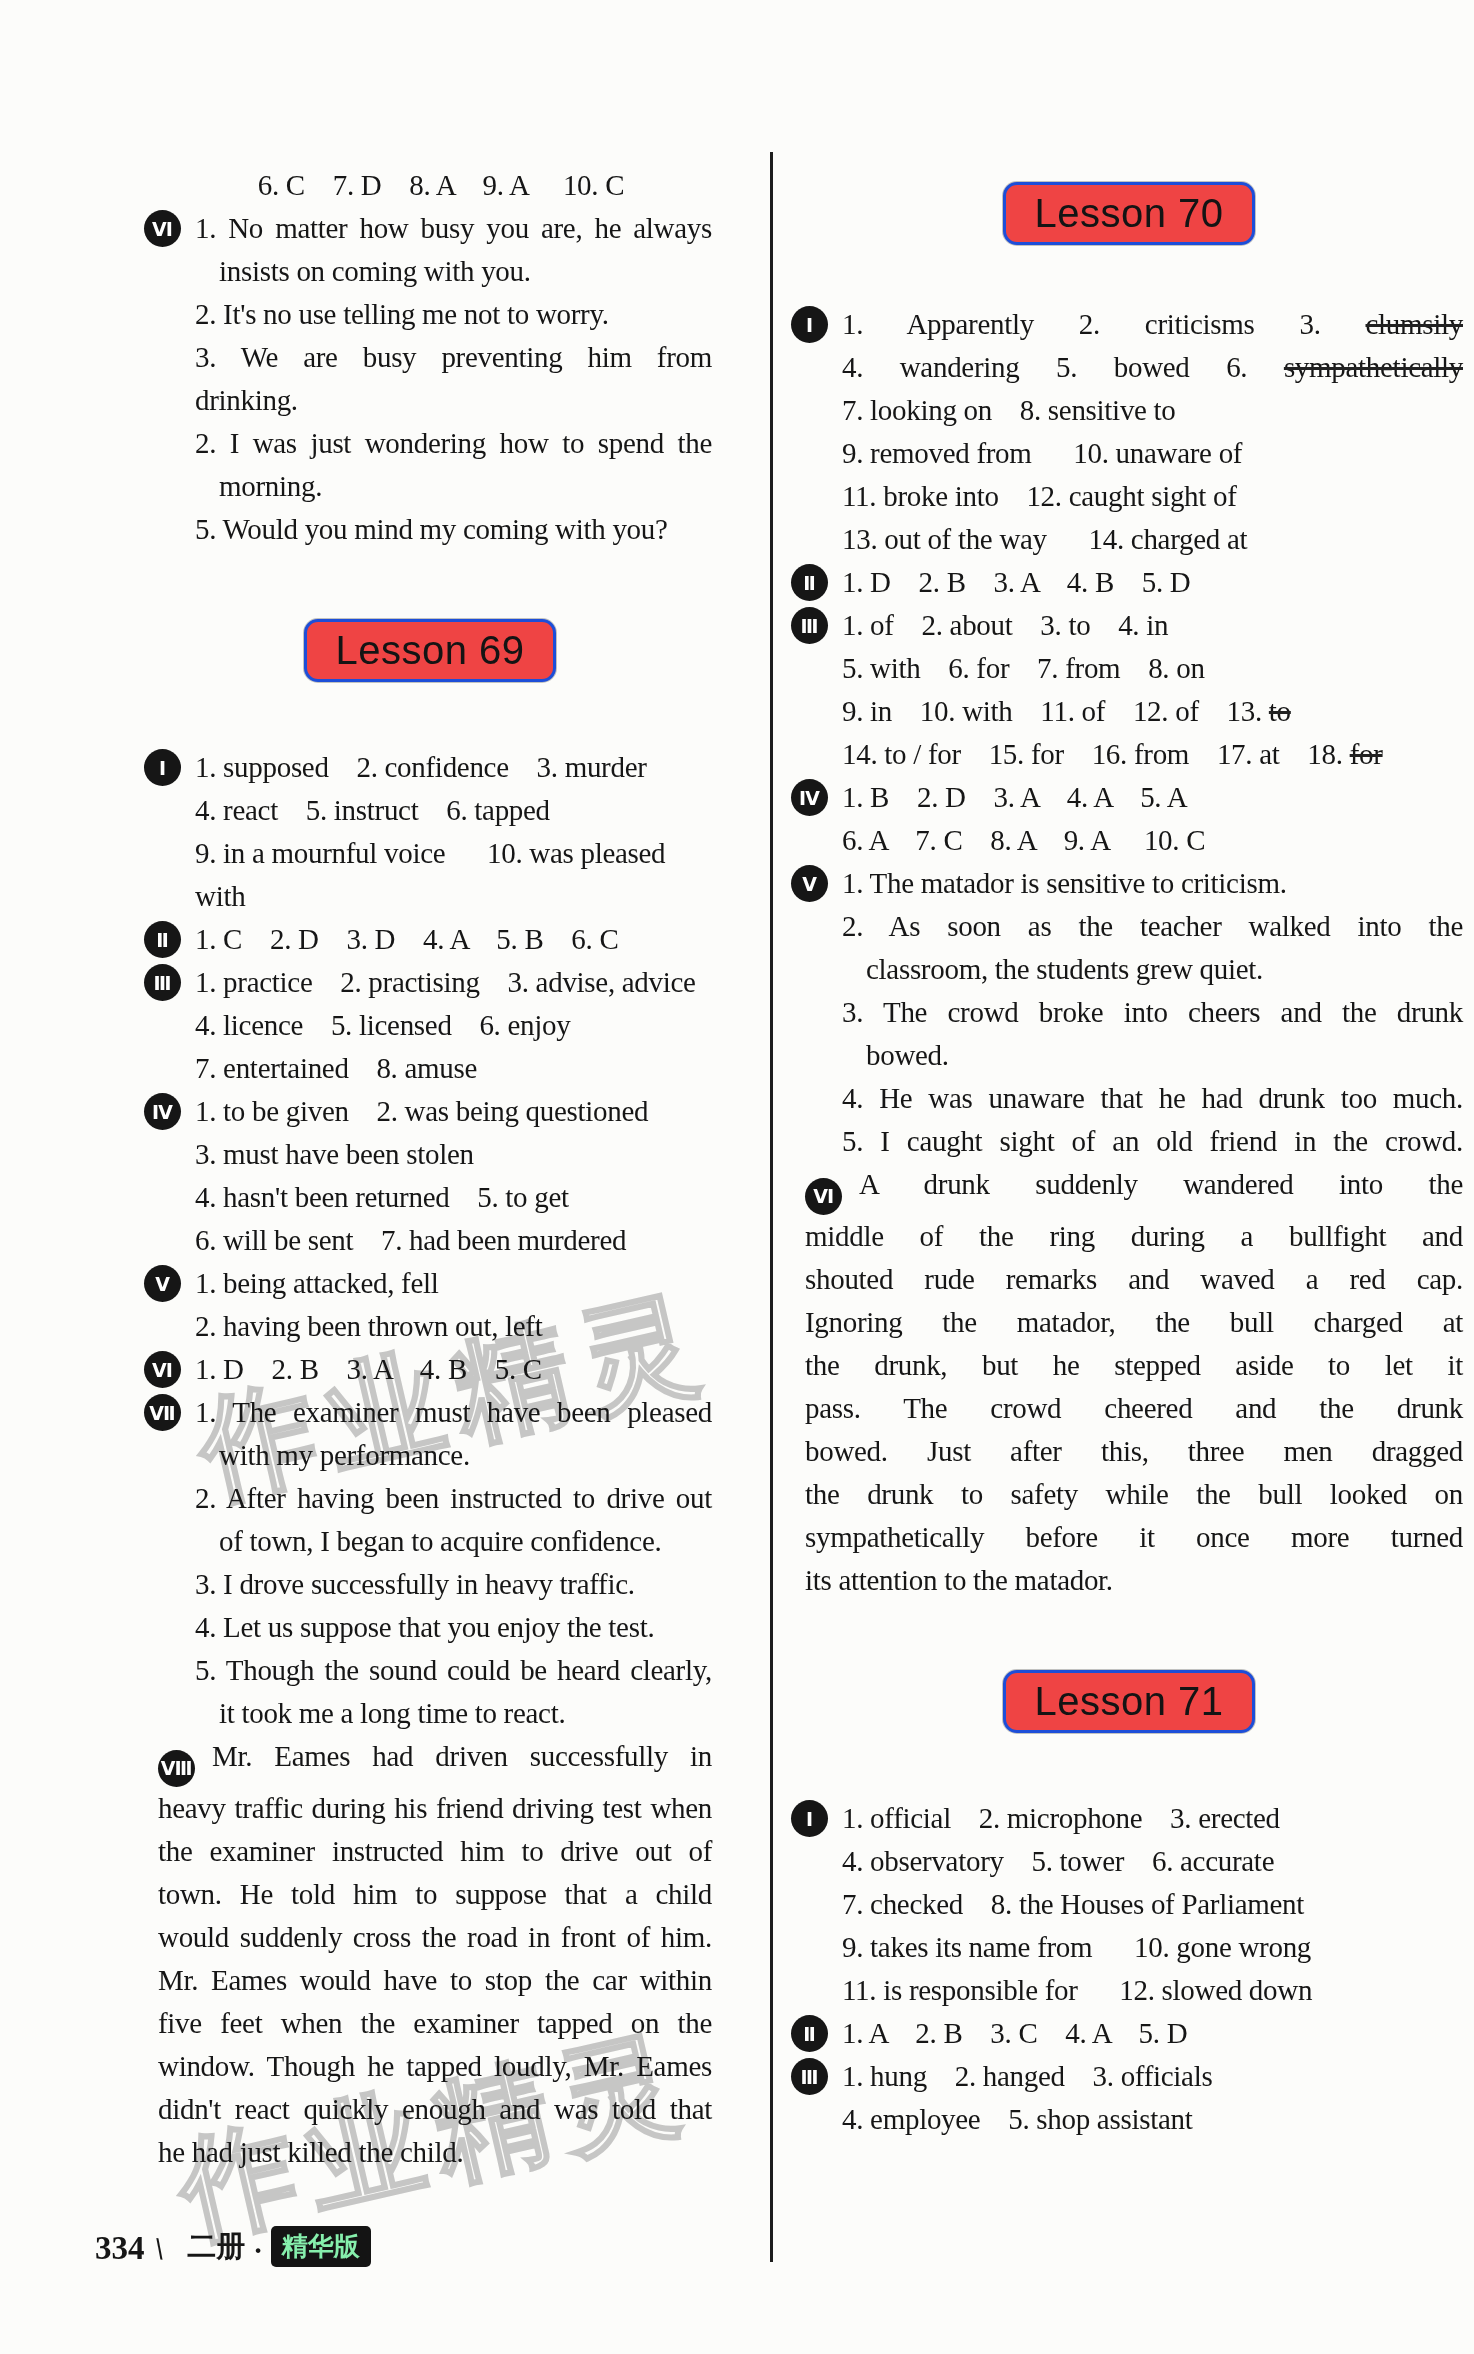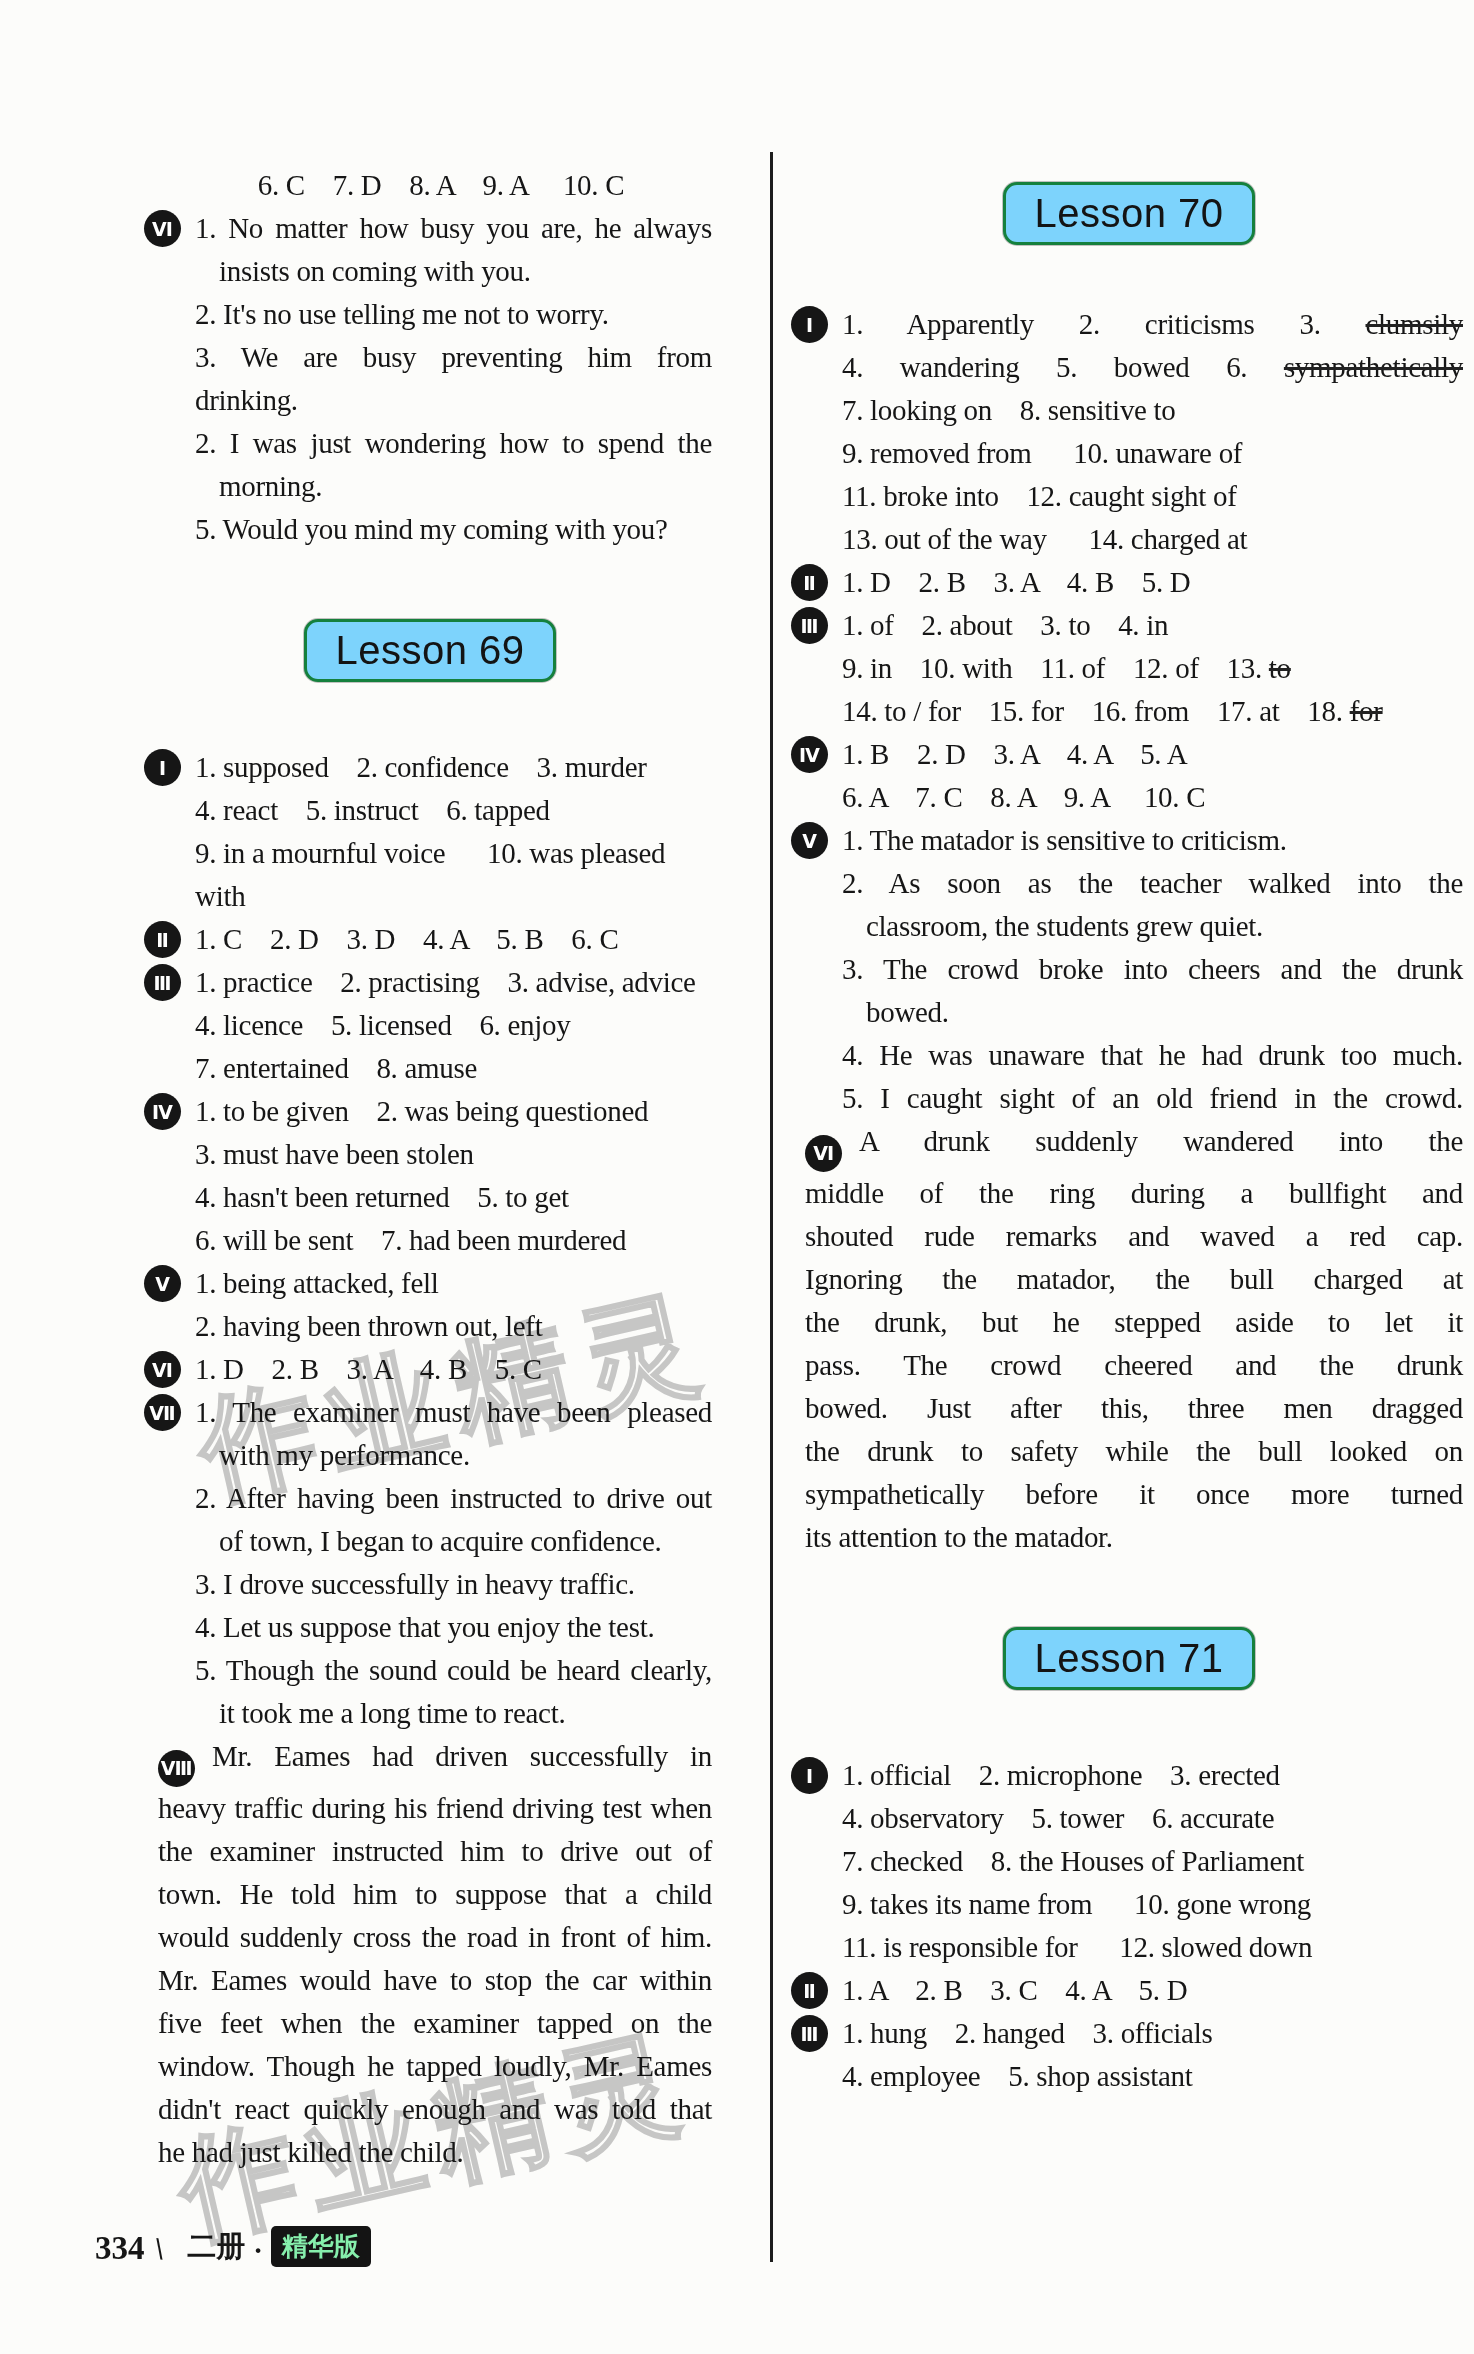--- a/index.html
+++ b/index.html
@@ -21,23 +21,23 @@
   .row{font-size:29px;line-height:43px;letter-spacing:-0.3px;white-space:pre-wrap;}
   .row.fill{white-space:normal;text-align:justify;text-align-last:justify;-moz-text-align-last:justify;}
   .row.cont{padding-left:24px;}
 
   .sec.para{padding-left:10px;}
   .sec.para .rows{margin-left:0;}
   .mk-inline{position:static;margin-right:17px;vertical-align:-9px;}
 
   .struck{text-decoration:line-through;text-decoration-thickness:3px;text-decoration-color:#222;}
 
-  .lesson{width:fit-content;margin:68px auto 64px;border:3px solid #15803d;border-radius:14px;
+  .lesson{width:fit-content;margin:68px auto 64px;border:3px solid #1d4ed8;border-radius:14px;
           padding:6px 28px;font-family:"Liberation Sans",sans-serif;font-size:40px;
-          letter-spacing:0.5px;color:#141414;background:#7dd3fc;
+          letter-spacing:0.5px;color:#141414;background:#ef4444;
           box-shadow:0 0 0 1px rgba(20,20,20,0.25);}
   .col-right .lesson:first-child{margin-top:32px;margin-bottom:58px;}
 
   .divider{position:absolute;left:770px;top:152px;width:3px;height:2110px;background:#1d1d1d;}
 
   .wm{position:absolute;font-family:"DejaVu Sans",sans-serif;font-size:116px;font-weight:bold;
       letter-spacing:14px;color:transparent;-webkit-text-stroke:2.5px #9b9b9b;opacity:0.55;
       transform:rotate(-13deg);pointer-events:none;white-space:nowrap;}
   .wm1{left:195px;top:1318px;}
   .wm2{left:175px;top:2058px;}
@@ -166,20 +166,21 @@
       <div class="sec">
         <span class="marker mkc">Ⅱ</span>
         <div class="rows">
           <div class="row"><span>1. D    2. B    3. A    4. B    5. D</span></div>
         </div>
       </div>
       <div class="sec">
         <span class="marker mkc">Ⅲ</span>
         <div class="rows">
           <div class="row"><span>1. of    2. about    3. to    4. in</span></div>
+          <div class="row"><span>5. with    6. for    7. from    8. on</span></div>
           <div class="row"><span>9. in    10. with    11. of    12. of    13. </span><span class="struck">to</span></div>
           <div class="row"><span>14. to / for    15. for    16. from    17. at    18. </span><span class="struck">for</span></div>
         </div>
       </div>
       <div class="sec">
         <span class="marker mkc">Ⅳ</span>
         <div class="rows">
           <div class="row"><span>1. B    2. D    3. A    4. A    5. A</span></div>
           <div class="row"><span>6. A    7. C    8. A    9. A     10. C</span></div>
         </div>

